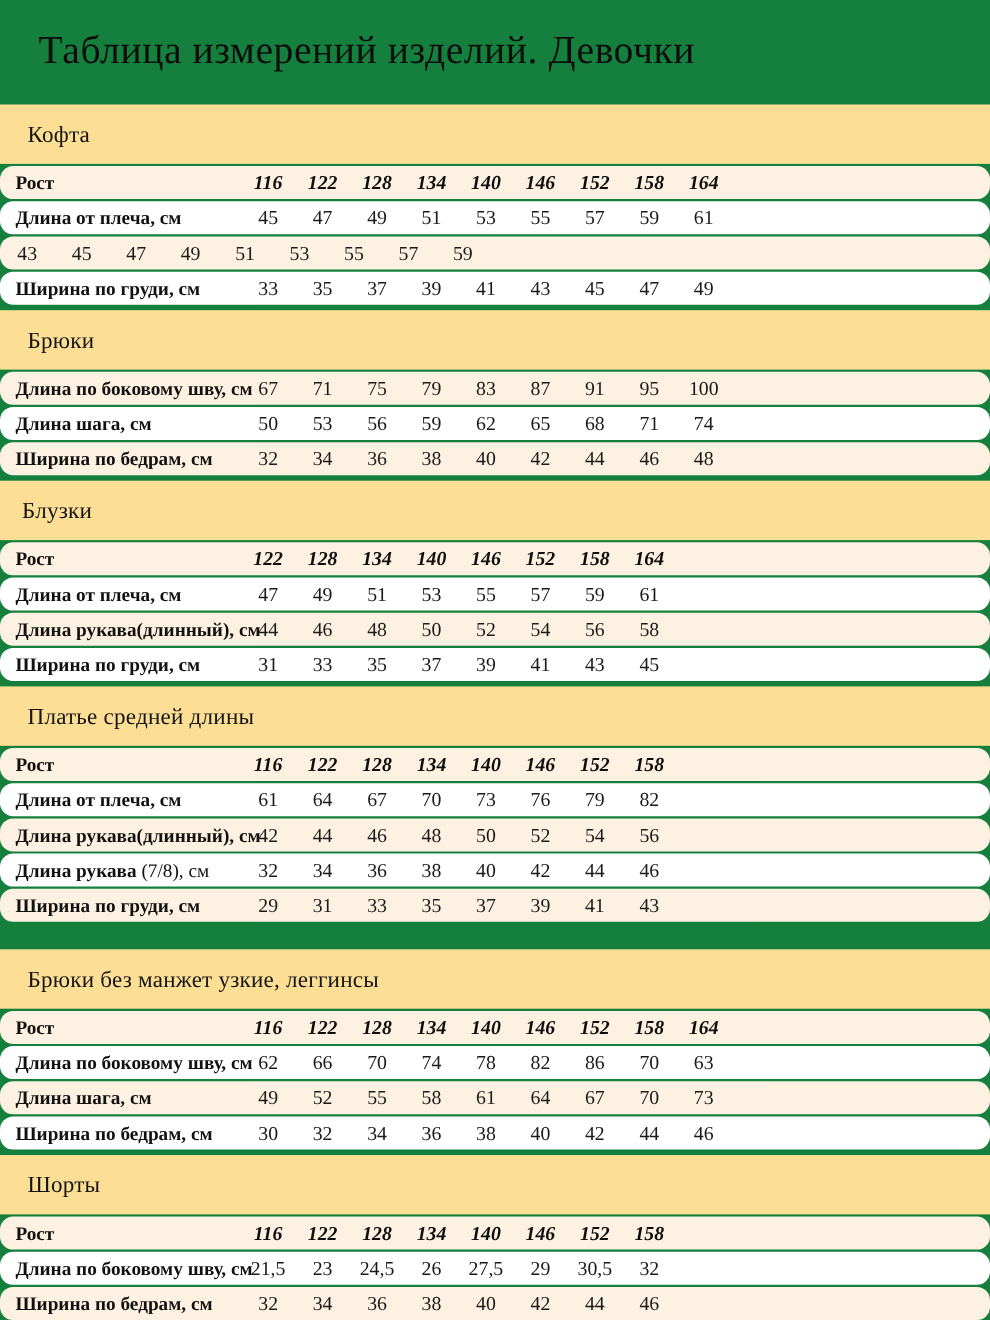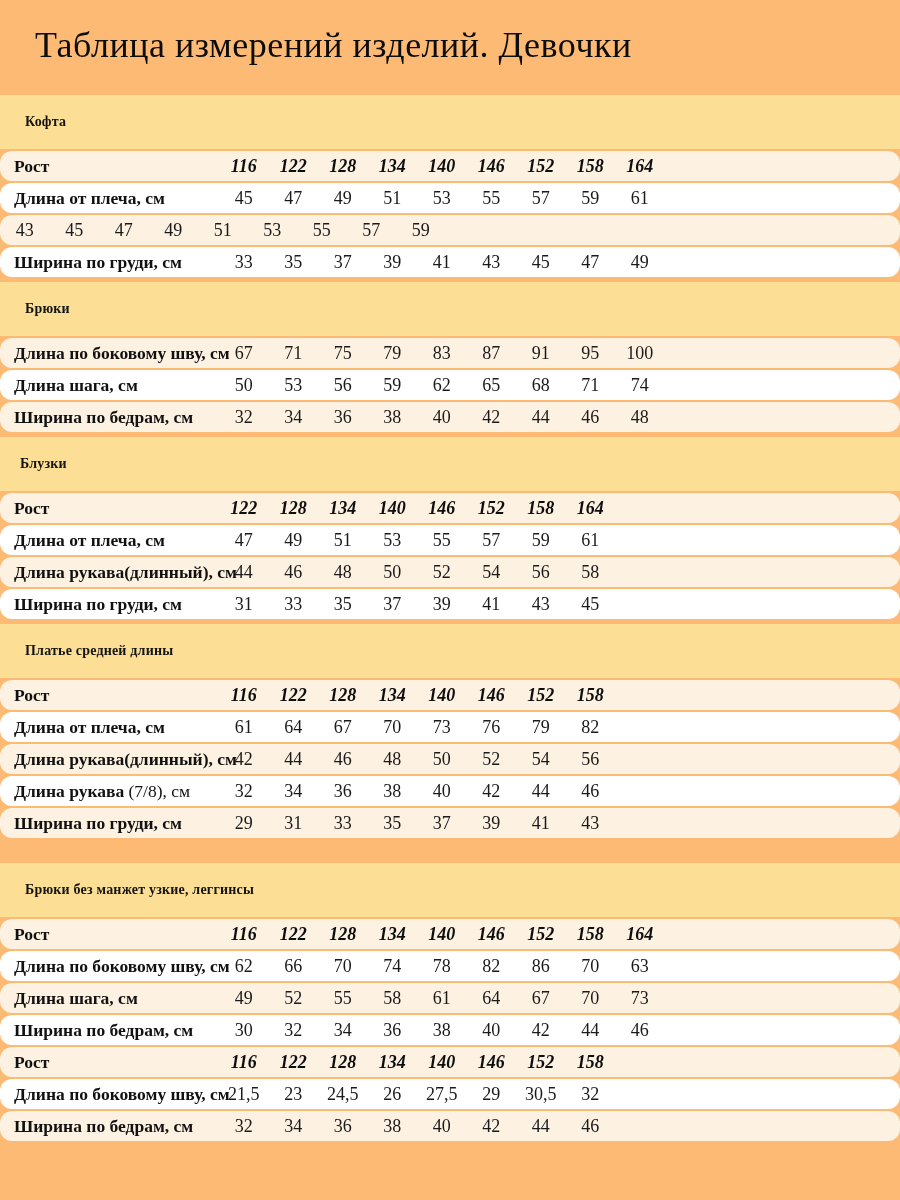--- a/index.html
+++ b/index.html
@@ -5,21 +5,21 @@
   html, body {
     margin: 0;
     padding: 0;
     background: #ffffff;
     font-family: "Liberation Serif", serif;
     color: #111111;
   }
   .page {
     width: 900px;
     height: 1200px;
-    background: #fdba74;
+    background: #15803d;
     overflow: hidden;
     position: relative;
   }
   .title-wrap {
     height: 90px;
     display: flex;
     align-items: center;
     padding-left: 35px;
     box-sizing: border-box;
   }
@@ -34,22 +34,22 @@
     height: 54px;
     background: #fcdf95;
     display: flex;
     align-items: center;
     padding-left: 25px;
     box-sizing: border-box;
     margin-top: 5px;
   }
   .section-band.big-gap { margin-top: 25px; }
   .section-band .section-name {
-    font-weight: bold;
-    font-size: 14px;
+    font-weight: normal;
+    font-size: 21px;
     color: #141414;
     letter-spacing: 0.2px;
   }
   .trow {
     display: flex;
     align-items: center;
     height: 30px;
     margin-top: 2px;
     font-size: 18px;
     background: #ffffff;
@@ -350,20 +350,23 @@
         <div class="cell">32</div>
         <div class="cell">34</div>
         <div class="cell">36</div>
         <div class="cell">38</div>
         <div class="cell">40</div>
         <div class="cell">42</div>
         <div class="cell">44</div>
         <div class="cell">46</div>
         <div class="filler"></div>
       </div>
+      <div class="section-band" style="background: rgb(252, 223, 149);">
+        <span class="section-name">Шорты</span>
+      </div>
       <div class="trow alt head-row" style="background: rgb(253, 241, 225);">
         <div class="row-label"><span>Рост</span></div>
         <div class="cell">116</div>
         <div class="cell">122</div>
         <div class="cell">128</div>
         <div class="cell">134</div>
         <div class="cell">140</div>
         <div class="cell">146</div>
         <div class="cell">152</div>
         <div class="cell">158</div>

